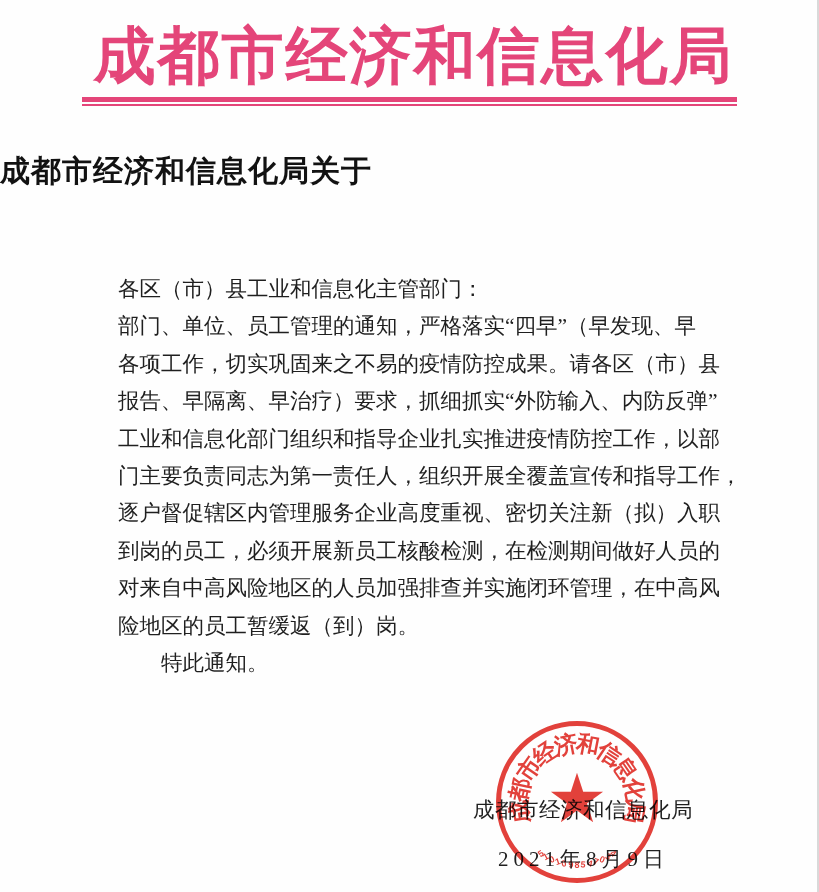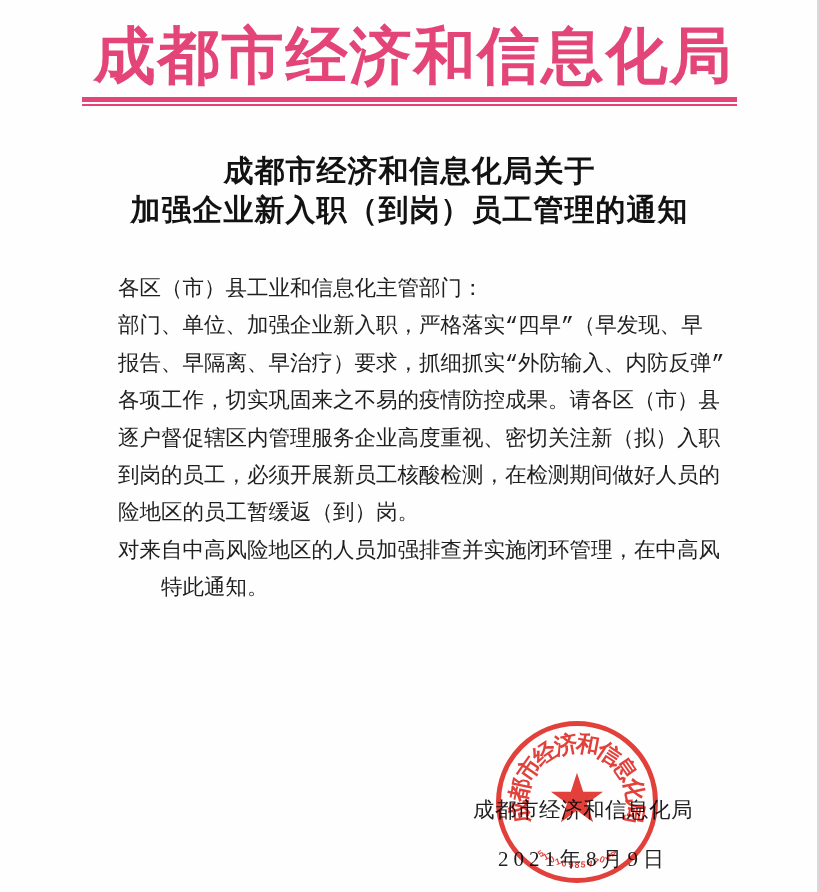--- a/index.html
+++ b/index.html
@@ -16,27 +16,27 @@
   
   .letterhead{
     position:absolute;top:14px;left:0;right:-8px;text-align:center;
     font-size:62px;font-weight:bold;color:var(--pink);letter-spacing:2px;white-space:nowrap;
   }
   .divider{position:absolute;top:97px;left:82px;width:655px;}
   .divider .thick{height:5px;background:var(--pink);}
   .divider .thin{height:2px;background:var(--pink);margin-top:2px;}
   
   .title{
-    position:absolute;top:151px;left:0;right:0;text-align:center;
+    position:absolute;top:151px;left:0;right:0;
     font-size:30px;line-height:39px;font-weight:bold;color:#121212;letter-spacing:1px;
   }
   
   .body{
     position:absolute;top:271px;left:118px;width:606px;
-    font-size:21.5px;line-height:37.4px;color:var(--ink);font-family:Liberation Mono, monospace;
+    font-size:21.5px;line-height:37.4px;color:var(--ink);
   }
   .body .line{white-space:nowrap;}
   .body .indent{text-indent:43px;}
   
   .signature{
     position:absolute;left:473px;top:795px;width:230px;
     font-size:21.5px;letter-spacing:.5px;white-space:nowrap;color:var(--ink);
   }
   .date{
     position:absolute;left:498px;top:834px;
@@ -70,33 +70,34 @@
 
   <div class="letterhead">成都市经济和信息化局</div>
 
   <div class="divider">
     <div class="thick"></div>
     <div class="thin"></div>
   </div>
 
   <div class="title">
     <div>成都市经济和信息化局关于</div>
-    <div>加强企业新入职（到岗）员工管理的通知</div>
   </div>
 
   <div class="body">
     <div class="line">各区（市）县工业和信息化主管部门：</div>
     <div id="body-lines">
-        <div class="line">部门、单位、加强企业新入职，严格落实“四早”（早发现、早</div>
+        <div class="line">部门、单位、员工管理的通知，严格落实“四早”（早发现、早</div>
+        <div class="line">各项工作，切实巩固来之不易的疫情防控成果。请各区（市）县</div>
         <div class="line">报告、早隔离、早治疗）要求，抓细抓实“外防输入、内防反弹”</div>
-        <div class="line">各项工作，切实巩固来之不易的疫情防控成果。请各区（市）县</div>
+        <div class="line">工业和信息化部门组织和指导企业扎实推进疫情防控工作，以部</div>
+        <div class="line">门主要负责同志为第一责任人，组织开展全覆盖宣传和指导工作，</div>
         <div class="line">逐户督促辖区内管理服务企业高度重视、密切关注新（拟）入职</div>
         <div class="line">到岗的员工，必须开展新员工核酸检测，在检测期间做好人员的</div>
+        <div class="line">对来自中高风险地区的人员加强排查并实施闭环管理，在中高风</div>
         <div class="line">险地区的员工暂缓返（到）岗。</div>
-        <div class="line">对来自中高风险地区的人员加强排查并实施闭环管理，在中高风</div>
         <div class="line indent">特此通知。</div>
       </div>
   </div>
 
   <div class="signature">成都市经济和信息化局</div>
 
   <div class="date">2021年8月9日</div>
 
   <div class="seal">
     <span class="seal-star">★</span>

